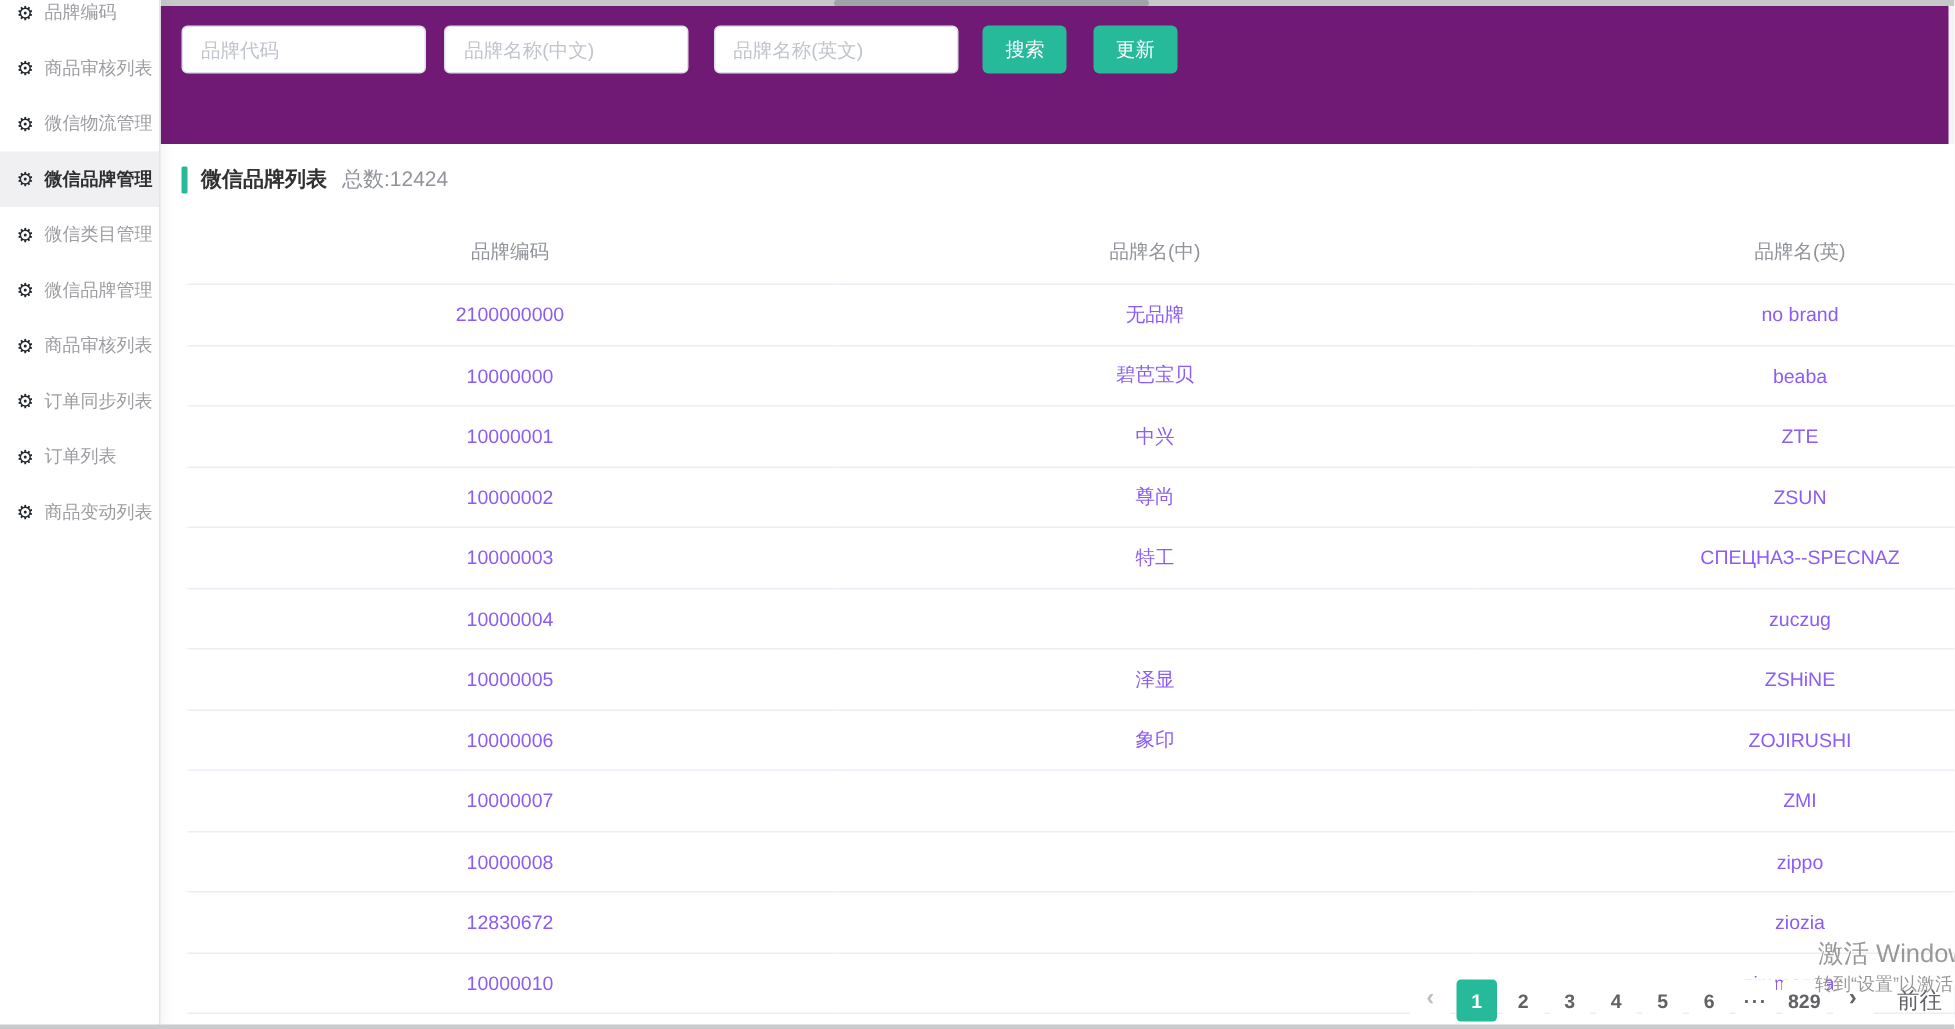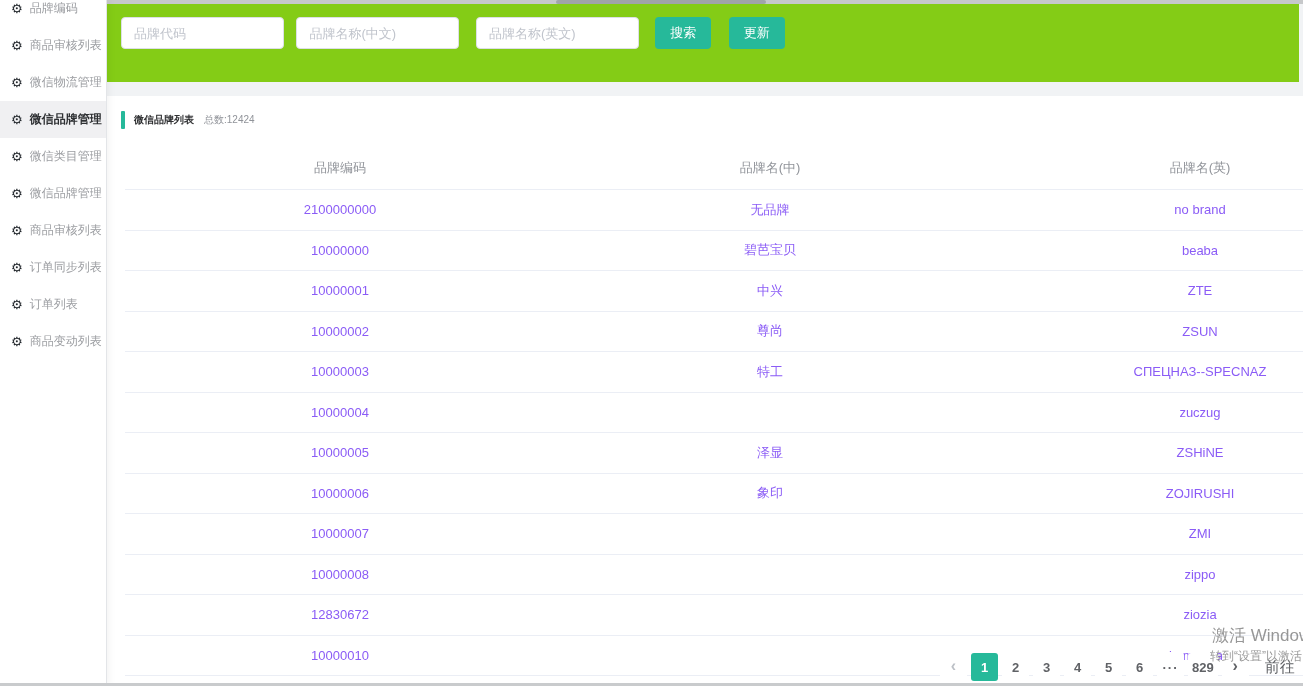--- a/index.html
+++ b/index.html
@@ -28,44 +28,44 @@
   .side-item.active { background: #f0f0f2; color: #2e3033; font-weight: bold; }
 
   
   .top-strip { position: absolute; left: 107px; right: 0; top: 0; height: 4px; background: #c6c8ca; z-index: 2; }
   .top-strip .smudge { position: absolute; left: 449px; width: 210px; top: 0; height: 4px; background: #a0a4a8; border-radius: 2px; }
 
   
   .main { position: absolute; left: 107px; top: 0; right: 0; bottom: 0; background: #f1f3f5; }
 
   .search-card {
-    position: absolute; top: 4px; left: 0; right: 4px; height: 78px;
-    background: #84cc16; padding: 13px 0 0 14px; box-sizing: border-box;
+    position: absolute; top: 4px; left: 0; right: 4px; height: 92px;
+    background: #701a75; padding: 13px 0 0 14px; box-sizing: border-box;
     white-space: nowrap;
   }
   .inp {
     width: 163px; height: 32px; box-sizing: border-box;
     border: 1px solid #dcdfe6; border-radius: 4px;
     padding: 0 12px; font-size: 13px; color: #606266;
     outline: none; vertical-align: top; background: #fff;
     font-family: inherit;
   }
   .inp::placeholder { color: #c0c4cc; }
   .m8 { margin-left: 8px; } .m12 { margin-left: 12px; } .m13 { margin-left: 13px; }
   .btn {
     height: 32px; padding: 0 15px; background: #26b99a; color: #fff;
     border: none; border-radius: 4px; font-size: 13px; cursor: pointer;
     vertical-align: top; font-family: inherit;
   }
 
   .table-card { position: absolute; top: 96px; left: 0; right: 0; bottom: 3px; background: #ffffff; }
   .card-title { position: absolute; top: 15px; left: 14px; display: flex; align-items: center; }
   .bar { width: 4px; height: 18px; background: #26b99a; margin-right: 9px; border-radius: 1px; }
-  .title-text { font-size: 10px; font-weight: bold; color: #303133; }
-  .total { font-size: 10px; color: #909399; margin-left: 10px; }
+  .title-text { font-size: 14px; font-weight: bold; color: #303133; }
+  .total { font-size: 14px; color: #909399; margin-left: 10px; }
 
   .brand-table {
     position: absolute; top: 50px; left: 18px; width: 1290px;
     border-collapse: collapse; table-layout: fixed;
   }
   .brand-table th {
     height: 41px; font-size: 13px; color: #909399; font-weight: 400;
     text-align: center; border-bottom: 1px solid #ebeef5;
   }
   .brand-table td {

